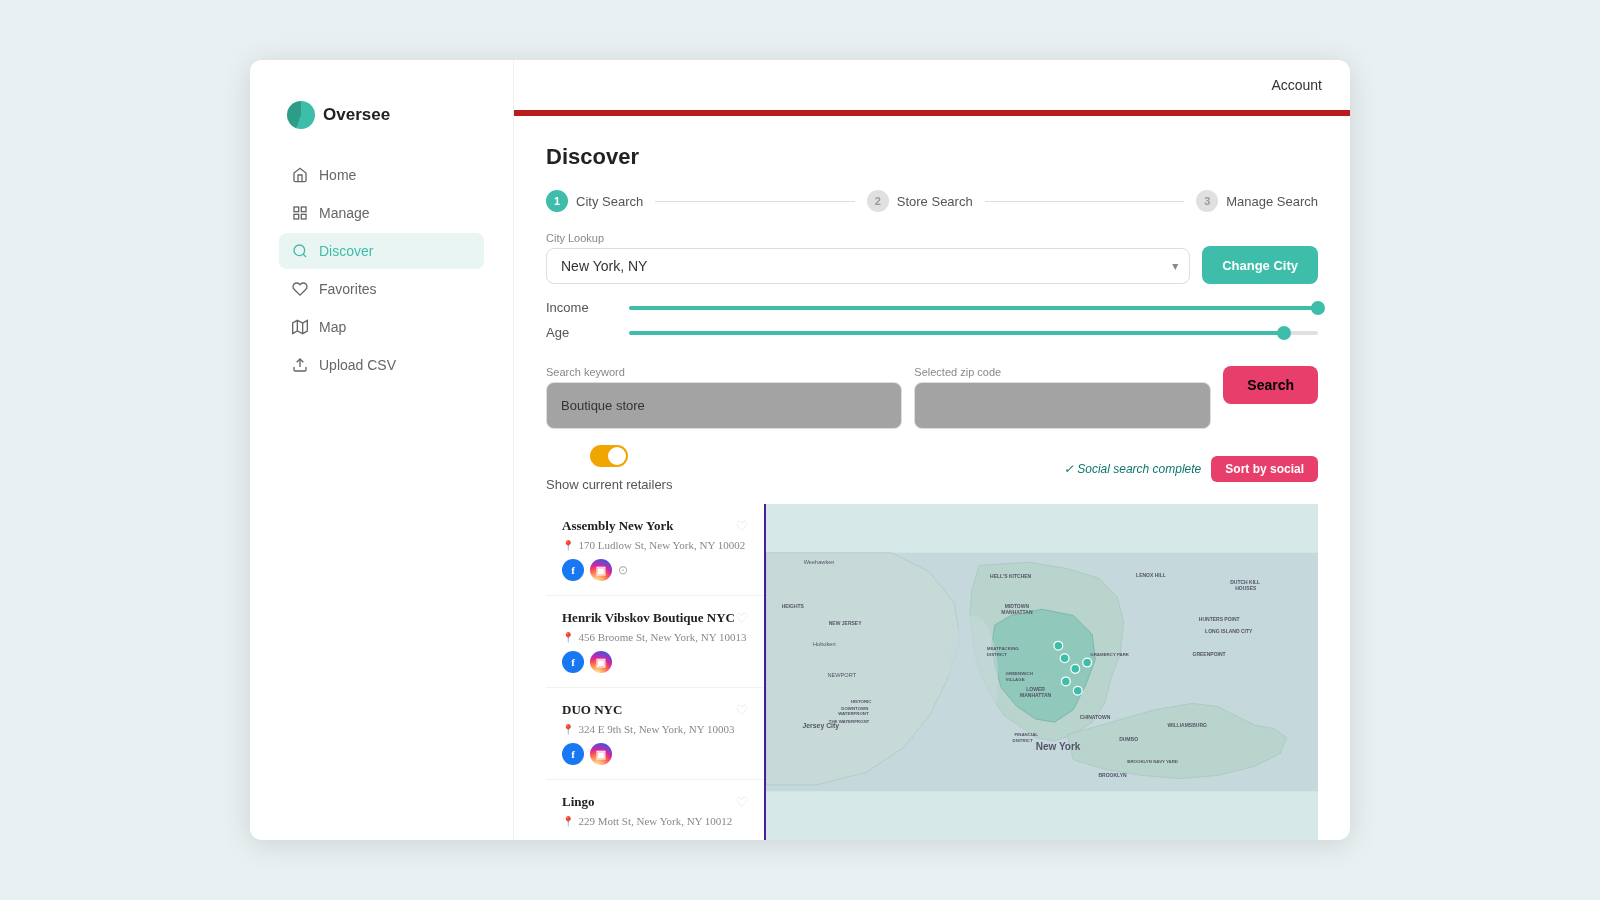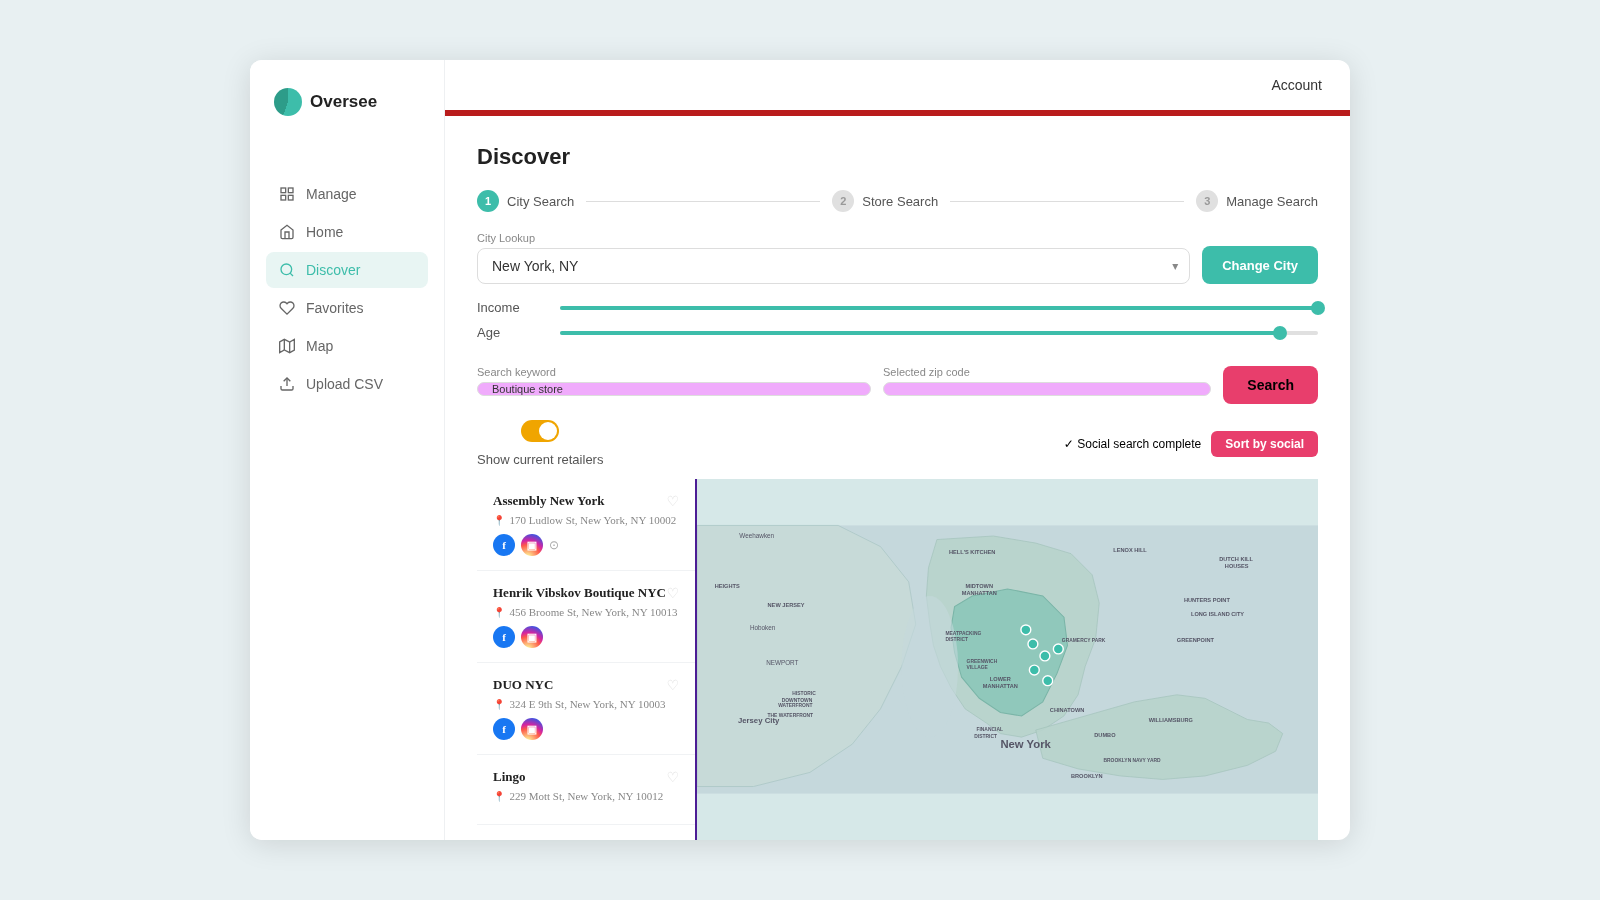--- a/index.html
+++ b/index.html
@@ -19,28 +19,27 @@
       width: 1100px;
       height: 780px;
       background: #fff;
       border-radius: 12px;
       box-shadow: 0 4px 30px rgba(0,0,0,0.12);
       display: flex;
       overflow: hidden;
     }
     
     .sidebar {
-      width: 195px;
+      width: 264px;
       background: #fff;
       border-right: 1px solid #eef0f2;
       display: flex;
       flex-direction: column;
-      padding: 4px;
+      padding: 17px;
       flex-shrink: 0;
-      gap: 32px;
     }
     .sidebar-logo {
       display: flex;
       align-items: center;
       gap: 8px;
       padding: 24px 20px 20px;
     }
     .logo-icon {
       width: 28px;
       height: 28px;
@@ -264,27 +263,27 @@
       margin-bottom: 16px;
     }
     .search-field {
       display: flex;
       flex-direction: column;
       gap: 4px;
     }
     .search-field.keyword { flex: 1.2; }
     .search-field.zipcode { flex: 1; }
     .text-input {
-      padding: 0 14px;
+      padding: 15px 14px;
       border: 1px solid #ddd;
       border-radius: 8px;
-      font-size: 11px;
+      font-size: 13px;
       color: #333;
       outline: none;
-      background: #f0abfc;
+      background: #a3a3a3;
     }
     .search-btn {
       padding: 9px 24px;
       background: #e83e6c;
       color: #000000;
       border: none;
       border-radius: 8px;
       font-size: 14px;
       font-weight: 700;
       cursor: pointer;
@@ -326,21 +325,22 @@
       font-size: 13px;
       color: #555;
     }
     .social-status {
       display: flex;
       align-items: center;
       gap: 10px;
     }
     .social-complete {
       font-size: 12px;
-      color: #000000;
+      color: #0f766e;
+      font-style: italic;
     }
     .sort-social-btn {
       padding: 6px 14px;
       background: #e83e6c;
       color: #fff;
       border: none;
       border-radius: 6px;
       font-size: 12px;
       font-weight: 600;
       cursor: pointer;
@@ -434,37 +434,37 @@
   <div class="sidebar">
     <div class="sidebar-logo">
       <div class="logo-icon"></div>
       <span class="logo-text">Oversee</span>
     </div>
     <nav class="sidebar-nav">
 
       <div class="nav-item">
         <div class="nav-icon">
           <svg width="16" height="16" viewBox="0 0 24 24" fill="none" stroke="currentColor" stroke-width="2">
+            <path d="M3 9l9-7 9 7v11a2 2 0 01-2 2H5a2 2 0 01-2-2z"></path>
+              <polyline points="9 22 9 12 15 12 15 22"></polyline>
+          </svg>
+        </div>
+        <span>Home</span>
+      </div>
+
+      <div class="nav-item">
+        <div class="nav-icon">
+          <svg width="16" height="16" viewBox="0 0 24 24" fill="none" stroke="currentColor" stroke-width="2">
             <rect x="3" y="3" width="7" height="7"></rect>
               <rect x="14" y="3" width="7" height="7"></rect>
               <rect x="3" y="14" width="7" height="7"></rect>
               <rect x="14" y="14" width="7" height="7"></rect>
           </svg>
         </div>
         <span>Manage</span>
-      </div>
-
-      <div class="nav-item">
-        <div class="nav-icon">
-          <svg width="16" height="16" viewBox="0 0 24 24" fill="none" stroke="currentColor" stroke-width="2">
-            <path d="M3 9l9-7 9 7v11a2 2 0 01-2 2H5a2 2 0 01-2-2z"></path>
-              <polyline points="9 22 9 12 15 12 15 22"></polyline>
-          </svg>
-        </div>
-        <span>Home</span>
       </div>
 
       <div class="nav-item active">
         <div class="nav-icon">
           <svg width="16" height="16" viewBox="0 0 24 24" fill="none" stroke="currentColor" stroke-width="2">
             <circle cx="11" cy="11" r="8"></circle>
               <line x1="21" y1="21" x2="16.65" y2="16.65"></line>
           </svg>
         </div>
         <span>Discover</span>

